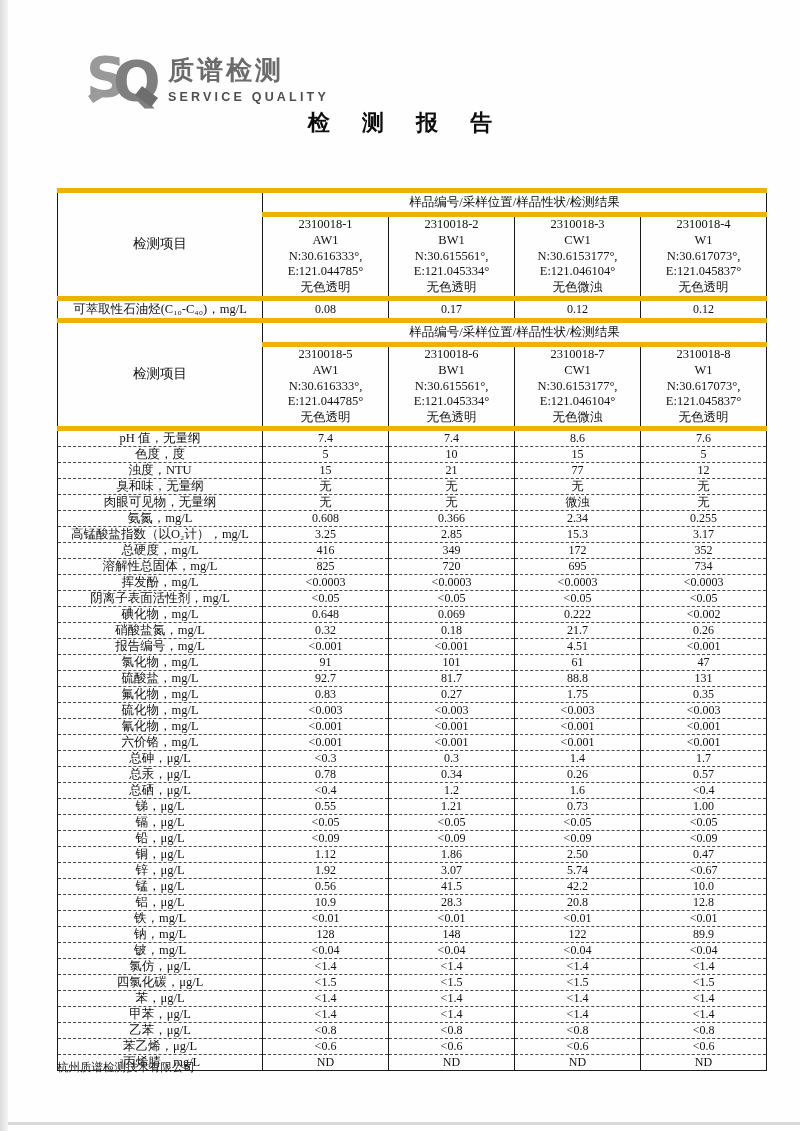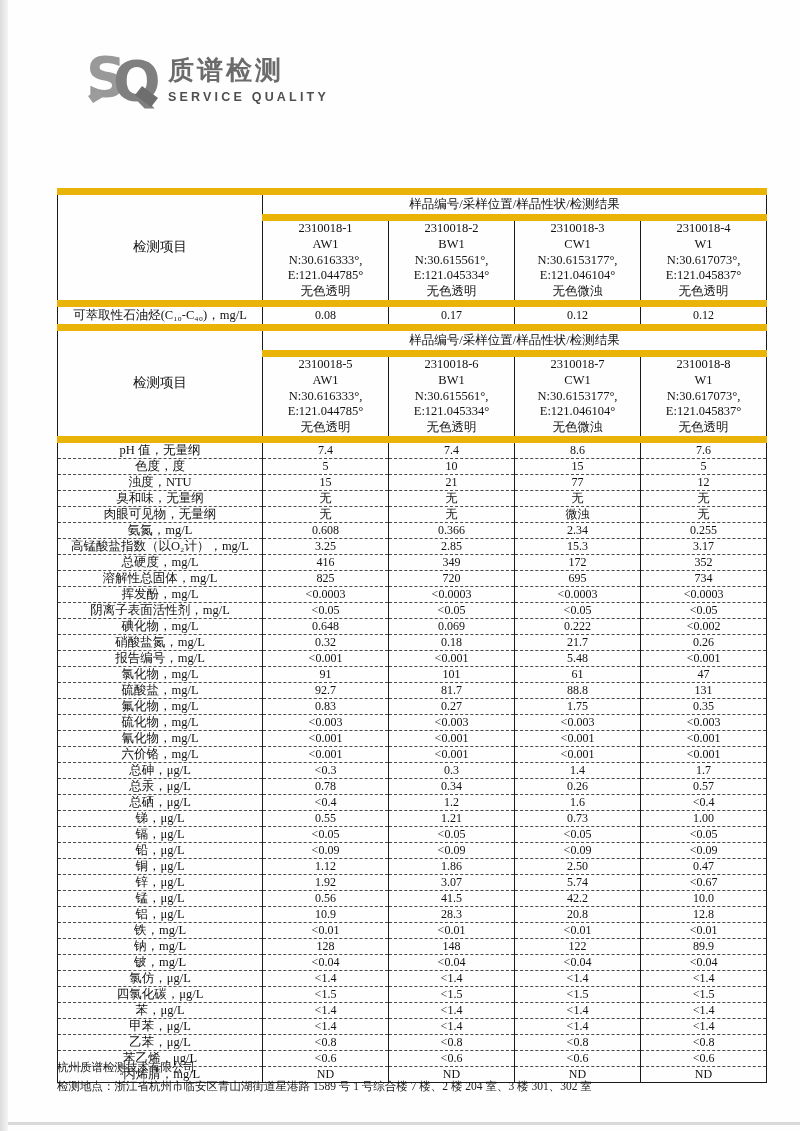--- a/index.html
+++ b/index.html
@@ -26,21 +26,21 @@
     display:flex; justify-content:space-between; font-size:13.5px; }
 
   table.results { position:absolute; top:188px; left:57px; width:709px;
     border-collapse:collapse; table-layout:fixed;
     border:1.5px solid #1a1a1a; }
   table.results th, table.results td {
     border-left:1px solid #1a1a1a; border-right:1px solid #1a1a1a;
     padding:0; font-weight:normal; text-align:center; vertical-align:middle;
     overflow:hidden; white-space:nowrap;
   }
-  tr.solid-top > th, tr.solid-top > td { border-top:7px solid #eab308; }
+  tr.solid-top > th, tr.solid-top > td { border-top:5px solid #eab308; }
   tr.dashed-top > th, tr.dashed-top > td { border-top:1px dashed #4a4a4a; }
 
   .span-head { font-size:12.5px; height:19px; }
   .param-head { font-size:13.5px; }
   .sample-cell { font-size:12.5px; line-height:15.8px; padding:2px 0 3px 0; }
   tr.data-row th.param { font-size:12.5px; height:15px; line-height:14px; }
   tr.data-row td.val { font-size:12px; line-height:14px; }
   tr.tall th.param, tr.tall td.val { height:17px; }
 
   .footer { position:absolute; left:57px; top:1058px; font-size:11.5px; line-height:18.5px; color:#1c1c1c; }
@@ -58,20 +58,21 @@
       <text x="27" y="56" font-size="56" font-weight="bold" fill="#7f7f7f" font-family="'DejaVu Sans',sans-serif">Q</text>
       <path d="M56 42 l16 12 -7 9 -16 -12 z" fill="#6e6e6e"></path>
       <path d="M2 52 l10 -6 5 7 -10 6 z" fill="#9c9c9c"></path>
     </svg>
     <div class="brand-text">
       <div class="brand-cn">质谱检测</div>
       <div class="brand-en">SERVICE QUALITY</div>
     </div>
   </div>
 
+  <div class="title">检 测 报 告</div>
 
 
   <table class="results">
     <colgroup>
       <col style="width:205px">
         <col style="width:126px">
         <col style="width:126px">
         <col style="width:126px">
         <col style="width:126px">
     </colgroup>
@@ -255,21 +256,21 @@
     <td class="val">0.32</td>
     <td class="val">0.18</td>
     <td class="val">21.7</td>
     <td class="val">0.26</td>
   </tr>
 
   <tr class="data-row dashed-top">
     <th class="param" scope="row">报告编号，mg/L</th>
     <td class="val">&lt;0.001</td>
     <td class="val">&lt;0.001</td>
-    <td class="val">5.48</td>
+    <td class="val">4.51</td>
     <td class="val">&lt;0.001</td>
   </tr>
 
   <tr class="data-row dashed-top">
     <th class="param" scope="row">氯化物，mg/L</th>
     <td class="val">91</td>
     <td class="val">101</td>
     <td class="val">61</td>
     <td class="val">47</td>
   </tr>
@@ -471,15 +472,14 @@
     <td class="val">ND</td>
     <td class="val">ND</td>
     <td class="val">ND</td>
     <td class="val">ND</td>
   </tr>
 </tbody>
   </table>
 
   <div class="footer">
     <div>杭州质谱检测技术有限公司</div>
-    <div>检测地点：浙江省杭州市临安区青山湖街道星港路 1589 号 1 号综合楼 7 楼、2 楼 204 室、3 楼 301、302 室</div>
   </div>
 </div>
 
 </body></html>

